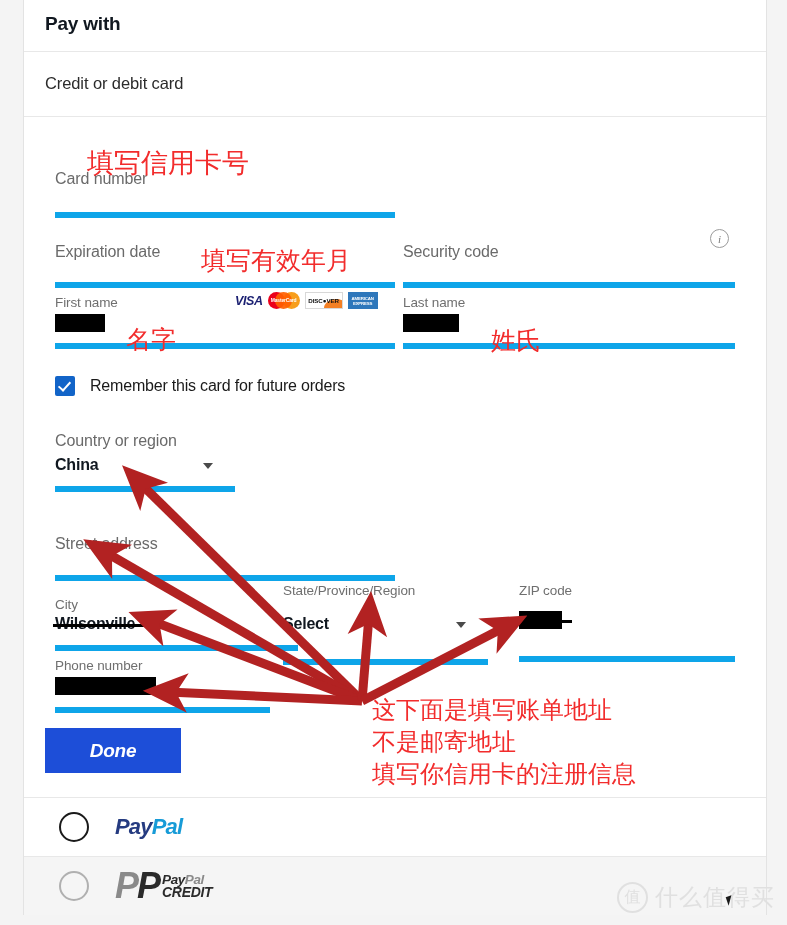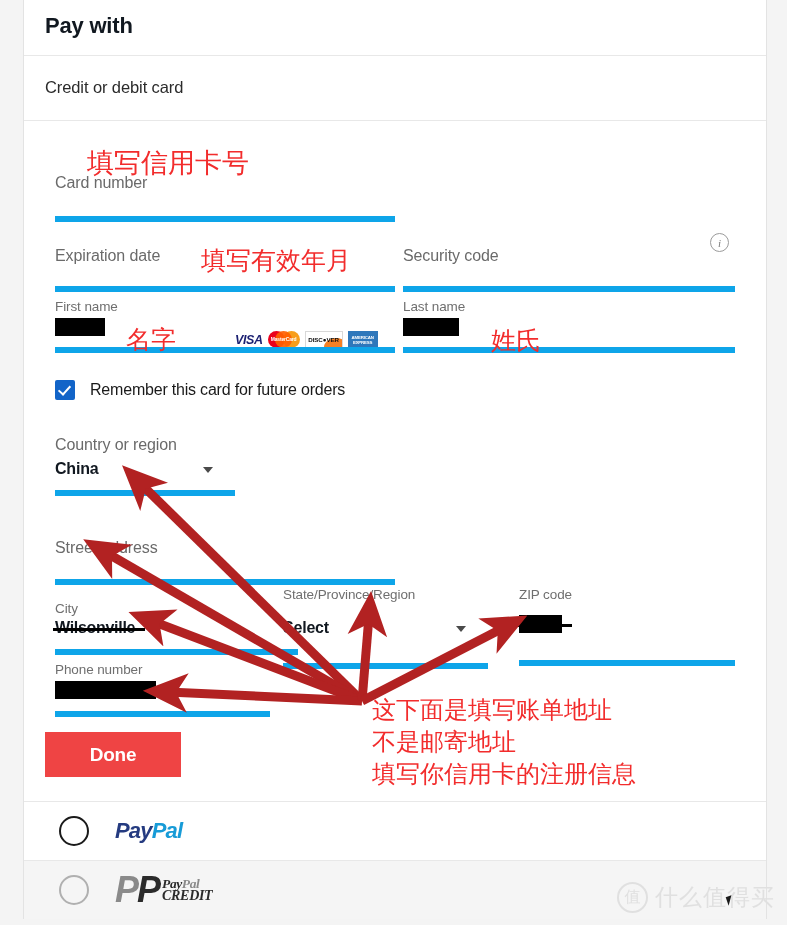--- a/index.html
+++ b/index.html
@@ -27,21 +27,21 @@
     border-right: 1px solid #e3e3e3;
   }
   .sec-divider {
     height: 1px;
     background: #e8e8e8;
     width: 100%;
   }
   
   .pay-with {
     padding: 14px 0 16px 21px;
-    font-size: 22px;
+    font-size: 19px;
     font-weight: bold;
     color: #111820;
     letter-spacing: -0.2px;
   }
   .cc-heading {
     padding: 22px 0 23px 21px;
     font-size: 16.5px;
     color: #2b2b2b;
     letter-spacing: -0.1px;
   }
@@ -100,21 +100,20 @@
     top: 50%;
     height: 3px;
     background: #000;
   }
   
   .brands {
     position: absolute;
     display: flex;
     align-items: flex-end;
     gap: 5px;
-    margin-top: 35px;
   }
   .brand {
     height: 17px;
     display: flex;
     align-items: center;
     justify-content: center;
     font-weight: bold;
     box-sizing: border-box;
   }
   .brand-visa {
@@ -168,26 +167,27 @@
   }
   .cb-box::after {
     content: ""; position: absolute; left: 6px; top: 3px;
     width: 5px; height: 10px; border: solid #fff;
     border-width: 0 2.4px 2.4px 0; transform: rotate(42deg);
   }
   .cb-label { margin-left: 15px; font-size: 16px; color: #1a1a1a; letter-spacing: -0.2px; }
   
   .done-btn {
     position: absolute;
-    background: #ef4444;
+    background: #1d4ed8;
     color: #fff;
     font-size: 19px;
     font-weight: bold;
     display: flex; align-items: center; justify-content: center;
     letter-spacing: -0.2px;
+    font-style: italic;
   }
   
   .pp-row {
     display: flex; align-items: center;
     padding-left: 35px;
     height: 58px;
   }
   .pp-row.credit { background: #f5f5f5; }
   .radio {
     width: 26px; height: 26px; border-radius: 50%;
@@ -196,21 +196,21 @@
   .radio.muted { border: 2px solid #b0b0b0; }
   .pp-logo { margin-left: 26px; display: flex; align-items: baseline; }
   .pp-pay { color: #253b80; font-weight: bold; font-style: italic; font-size: 22px; letter-spacing: -0.8px; }
   .pp-pal { color: #179bd7; font-weight: bold; font-style: italic; font-size: 22px; letter-spacing: -0.8px; }
   .ppc-wrap { margin-left: 26px; display: flex; align-items: center; }
   .ppc-p {
     font-size: 36px; font-weight: bold; font-style: italic;
     color: #2b2b2b; line-height: 26px; letter-spacing: -2px;
   }
   .ppc-p .light { color: #8a8a8a; }
-  .ppc-txt { margin-left: 3px; line-height: 12px; font-family: Liberation Serif, serif; }
+  .ppc-txt { margin-left: 3px; line-height: 12px; }
   .ppc-1 { font-size: 13.5px; font-weight: bold; font-style: italic; letter-spacing: -0.4px; }
   .ppc-1 .a { color: #2b2b2b; } .ppc-1 .b { color: #8a8a8a; }
   .ppc-2 { font-size: 14px; font-weight: bold; font-style: italic; color: #2b2b2b; letter-spacing: -0.3px; }
   
   .anno {
     position: absolute;
     color: #f22c2c;
     font-family: Liberation Mono, monospace;
     white-space: nowrap;
     pointer-events: none;

